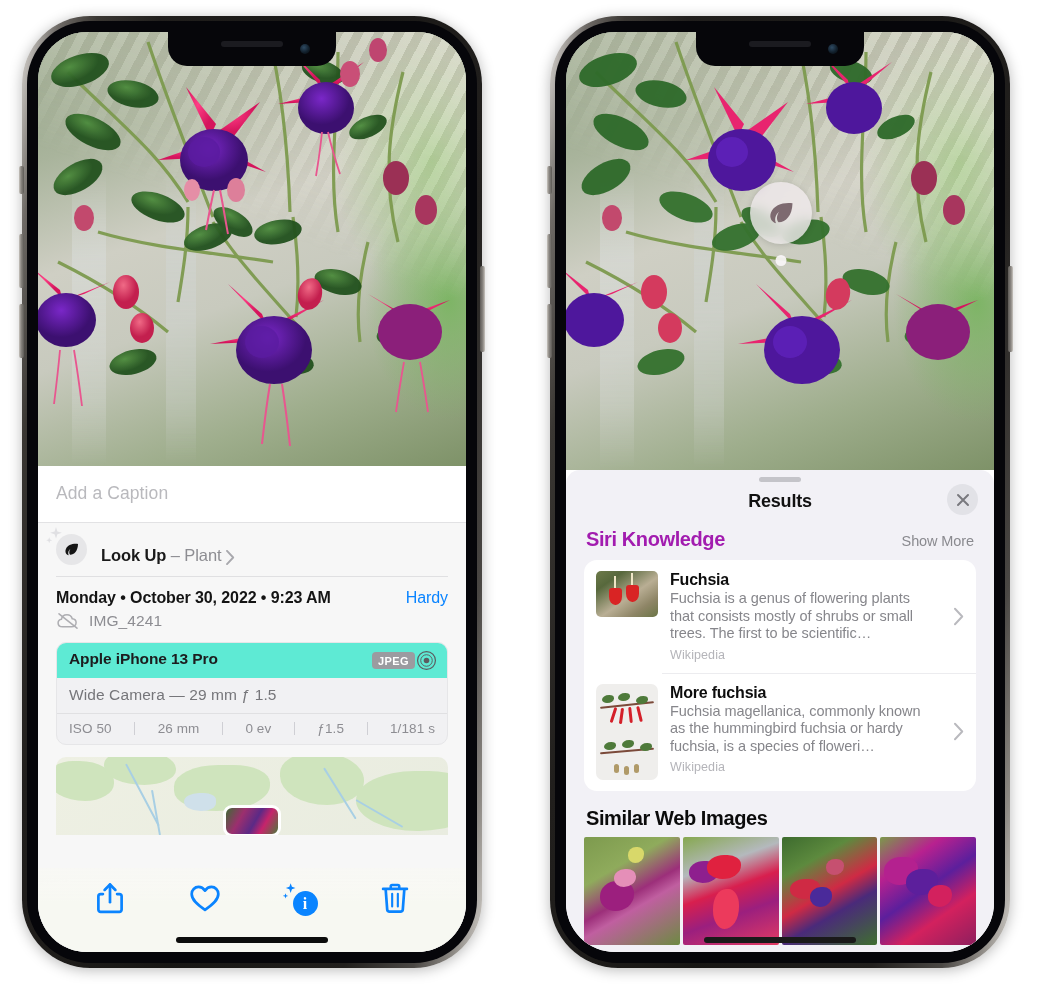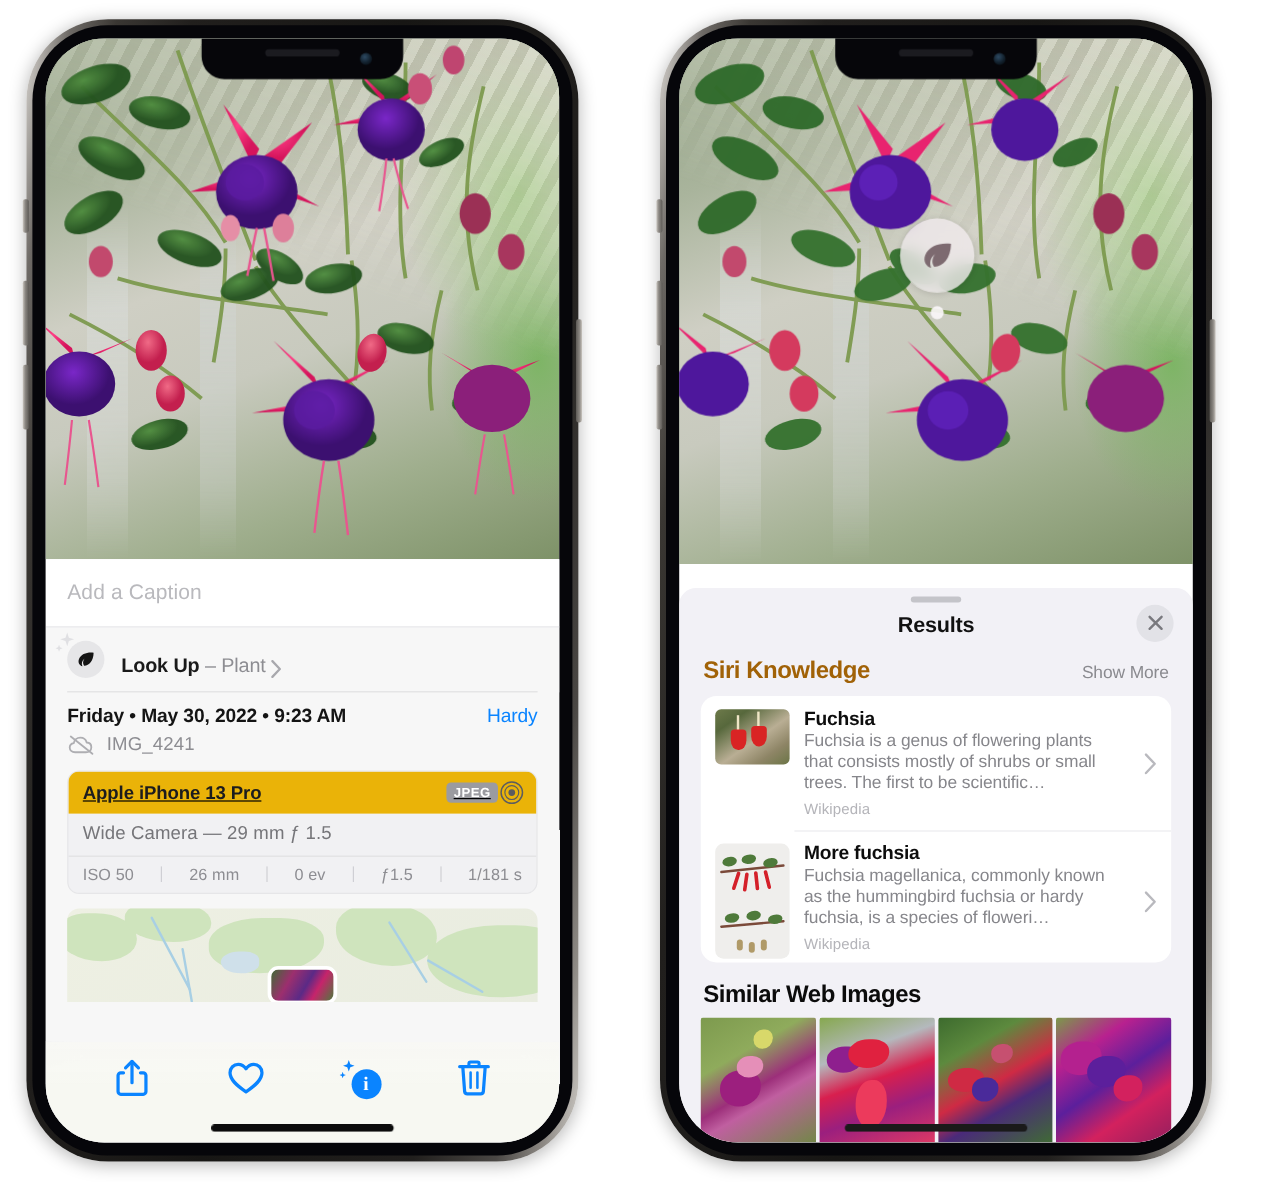--- a/index.html
+++ b/index.html
@@ -150,24 +150,23 @@
   }
   .cloud-slash { width:24px; height:18px; color:#aeaeb2; }
   .filename { font-size:15.5px; color:#8d8d92; letter-spacing:.1px;}
 
   
   .cam-card {
     margin: 0 18px; border-radius: 10px; overflow:hidden;
     background: #f1f1f3; border: 1px solid #e6e6e8;
   }
   .cam-head {
-    background: #eab308;
-    display:flex; align-items:flex-end; justify-content:space-between;
+    background: #5eead4;
+    display:flex; align-items:flex-start; justify-content:space-between;
     padding: 7px 10px 7px 12px;
-    text-decoration: underline;
   }
   .cam-title { font-size:15.5px; font-weight:700; color:#1c1c1e; letter-spacing:-.1px;}
   .cam-head-right { display:flex; align-items:center; gap:1px; }
   .badge-jpeg {
     background:#9b9ba0; color:#fff; font-size:11px; font-weight:700;
     padding:2.5px 6px; border-radius:4px; letter-spacing:.4px;
   }
   .aperture-ico { width:21px; height:21px; color:#5c5c60; }
   .cam-body { padding: 8px 12px 9px 12px; }
   .cam-line1 { font-size:15.5px; color:#76767a; letter-spacing:.1px; }
@@ -262,21 +261,21 @@
   .close-btn {
     position:absolute; right:16px; top:2px;
     width:31px; height:31px; border-radius:50%;
     background:#e2e2e7; color:#79797e;
     display:flex; align-items:center; justify-content:center;
   }
   .sec-head {
     display:flex; align-items:baseline; justify-content:space-between;
     padding: 0 20px 9px 20px;
   }
-  .sec-title { font-size:20px; font-weight:700; color:#a16207; letter-spacing:-.4px;}
+  .sec-title { font-size:20px; font-weight:700; color:#a21caf; letter-spacing:-.4px;}
   .show-more { font-size:14.5px; color:#8a8a8f; letter-spacing:-.1px;}
   .kn-card {
     margin: 0 18px; background:#fff; border-radius:13px; overflow:hidden;
   }
   .kn-row { display:flex; padding: 11px 12px 11px 12px; gap: 12px; align-items:flex-start; position:relative;}
   .kn-row + .kn-row:before {
     content:""; position:absolute; left:78px; right:0; top:0; height:1px; background:#ececef;
   }
   .kn-thumb { width:62px; flex:0 0 62px; border-radius:5px; overflow:hidden; position:relative;}
   .kn-thumb.t1 { height:46px;
@@ -468,21 +467,21 @@
           </div>
           <div class="lookup-text">
             <span>Look Up</span><span class="sub"> – </span><span class="sub">Plant</span>
           </div>
           <svg class="chev-sm" viewBox="0 0 10 16">
             <path d="M1.8 1 L8.4 8 L1.8 15" stroke="currentColor" stroke-width="2" fill="none" stroke-linecap="round" stroke-linejoin="round"></path>
           </svg>
         </div>
 
         <div class="meta-row">
-          <div class="meta-date">Friday • May 30, 2022 • 9:23 AM</div>
+          <div class="meta-date">Monday • October 30, 2022 • 9:23 AM</div>
           <div class="adjust">Hardy</div>
         </div>
         <div class="filename-row">
           <svg class="cloud-slash" viewBox="0 0 26 20">
             <path d="M7 16.5 C 3.9 16.5, 2 14.6, 2 12.2 C 2 10, 3.6 8.3, 5.8 8 C 6.2 5.1, 8.7 3, 11.8 3 C 14.6 3, 17 4.9, 17.7 7.5 C 20.2 7.7, 22 9.4, 22 11.8 C 22 14.4, 20 16.5, 17 16.5 Z" fill="none" stroke="currentColor" stroke-width="1.7" stroke-linejoin="round"></path>
             <path d="M3 2 L23 18" stroke="currentColor" stroke-width="1.7" stroke-linecap="round"></path>
           </svg>
           <div class="filename">IMG_4241</div>
         </div>
 
@@ -653,21 +652,21 @@
         </svg>
 
         <div class="leaf-badge" style="left:184px; top:150px;">
           <svg width="30" height="30" viewBox="0 0 24 24">
             <path d="M21.2 4.2 C 14 3.2, 6.4 5.6, 4 11.6 C 2.4 15.6, 4.6 19.4, 8 20.2 C 6.6 17.2, 7.4 13.4, 10.6 11 C 8.4 13.8, 8.2 17.2, 10 19.4 C 15.6 19.6, 21 14.2, 21.2 4.2 Z" fill="#7d6a70"></path>
           </svg>
           <div class="dot"></div>
         </div>
       </div>
 
-      <div class="results-sheet" style="top:458px;">
+      <div class="results-sheet" style="top:438px;">
         <div class="grabber"></div>
         <div class="res-head">
           <div class="res-title">Results</div>
           <div class="close-btn">
             <svg width="16" height="16" viewBox="0 0 16 16">
               <path d="M3 3 L13 13 M13 3 L3 13" stroke="currentColor" stroke-width="2" stroke-linecap="round"></path>
             </svg>
           </div>
         </div>
 

